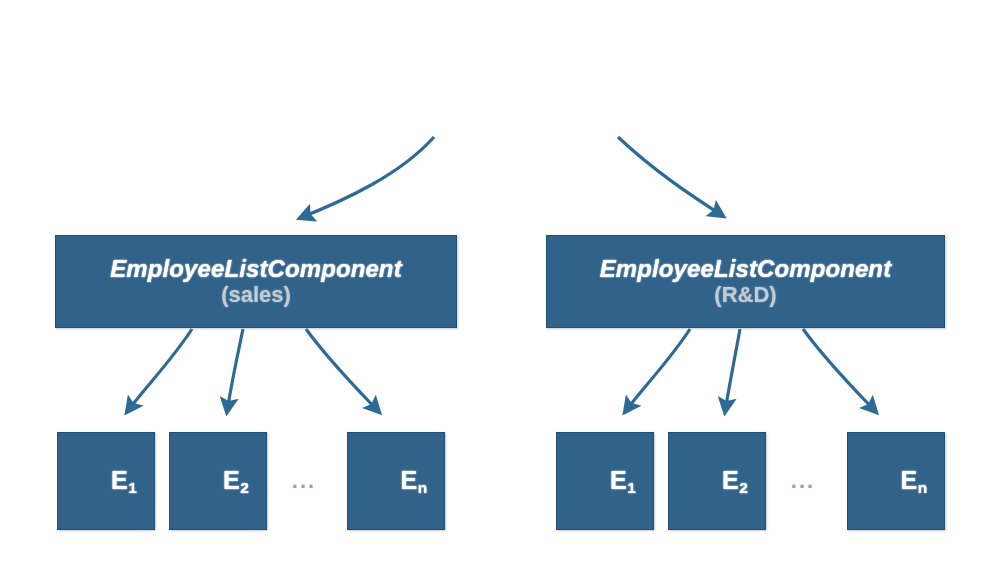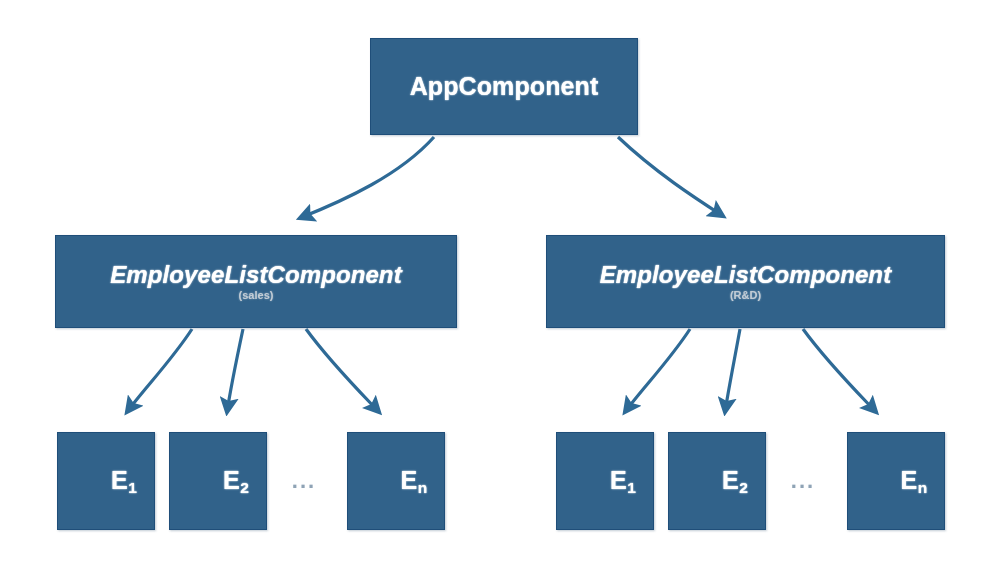--- a/index.html
+++ b/index.html
@@ -48,21 +48,21 @@
   .node.root .title {
     font-size: 25px;
   }
   .node.mid .title {
     font-size: 24px;
     font-style: italic;
   }
   .node .subtitle {
     color: #C2CCD5;
     font-weight: bold;
-    font-size: 11px;
+    font-size: 22px;
     line-height: 1.1;
     text-shadow: 0 0 2px rgba(235,242,248,0.5);
   }
   .node.leaf .title {
     font-size: 25px;
     margin-left: 36px;
   }
   .node.leaf .title sub {
     font-size: 0.62em;
     line-height: 0;
@@ -104,23 +104,20 @@
 
     <path d="M 306 329 C 330 362 360 392 379 412" fill="none" stroke="#2E6A96" stroke-width="3.2" marker-end="url(#arrowhead)"></path>
 
     <path d="M 690 329 C 670 360 641 390 625 412" fill="none" stroke="#2E6A96" stroke-width="3.2" marker-end="url(#arrowhead)"></path>
 
     <path d="M 740 329 C 734 362 728 392 725 412" fill="none" stroke="#2E6A96" stroke-width="3.2" marker-end="url(#arrowhead)"></path>
 
     <path d="M 803 329 C 827 362 857 392 876 412" fill="none" stroke="#2E6A96" stroke-width="3.2" marker-end="url(#arrowhead)"></path>
   </svg>
 
-  <div class="node root" style="left:370px; top:38px; width:268px; height:97px;">
-    <div class="title">AppComponent</div>
-  </div>
 
   <div class="node mid" style="left:55px; top:235px; width:402px; height:93px;">
     <div class="title">EmployeeListComponent</div>
     <div class="subtitle">(sales)</div>
   </div>
 
   <div class="node leaf" style="left:57px; top:432px; width:98px; height:98px;">
     <div class="title">
       <span>E</span><sub>1</sub>
     </div>

